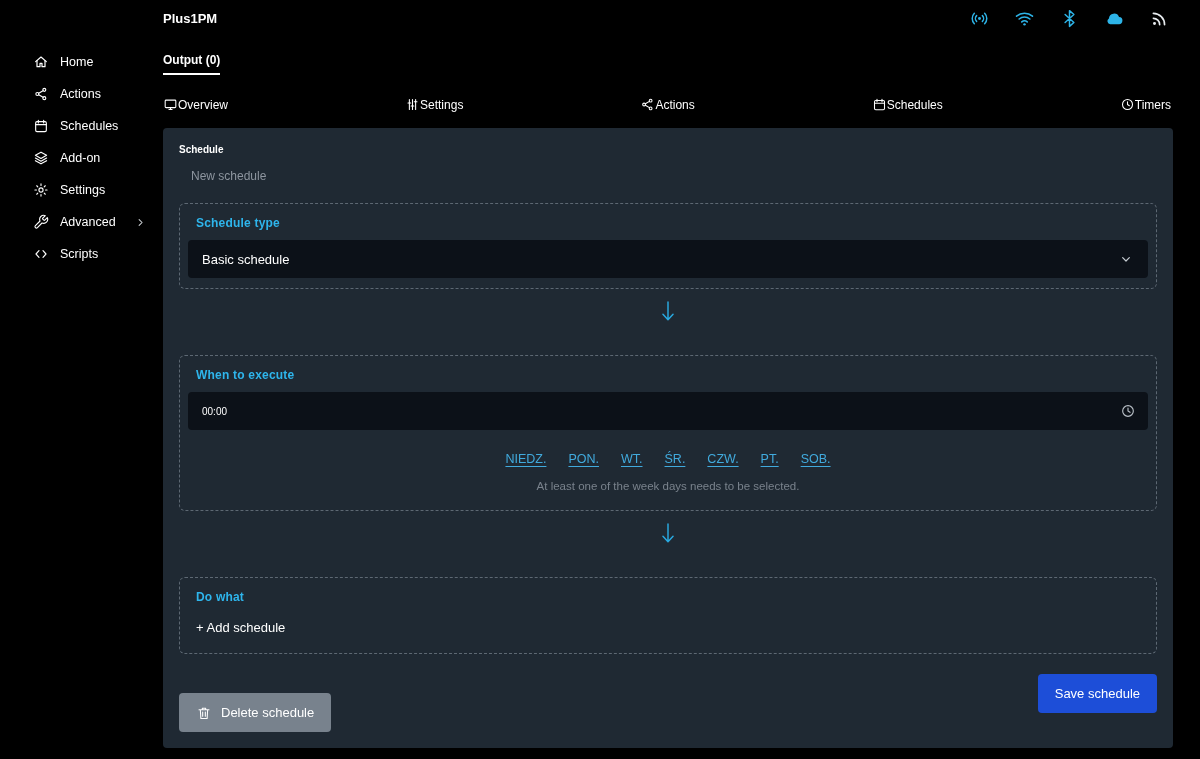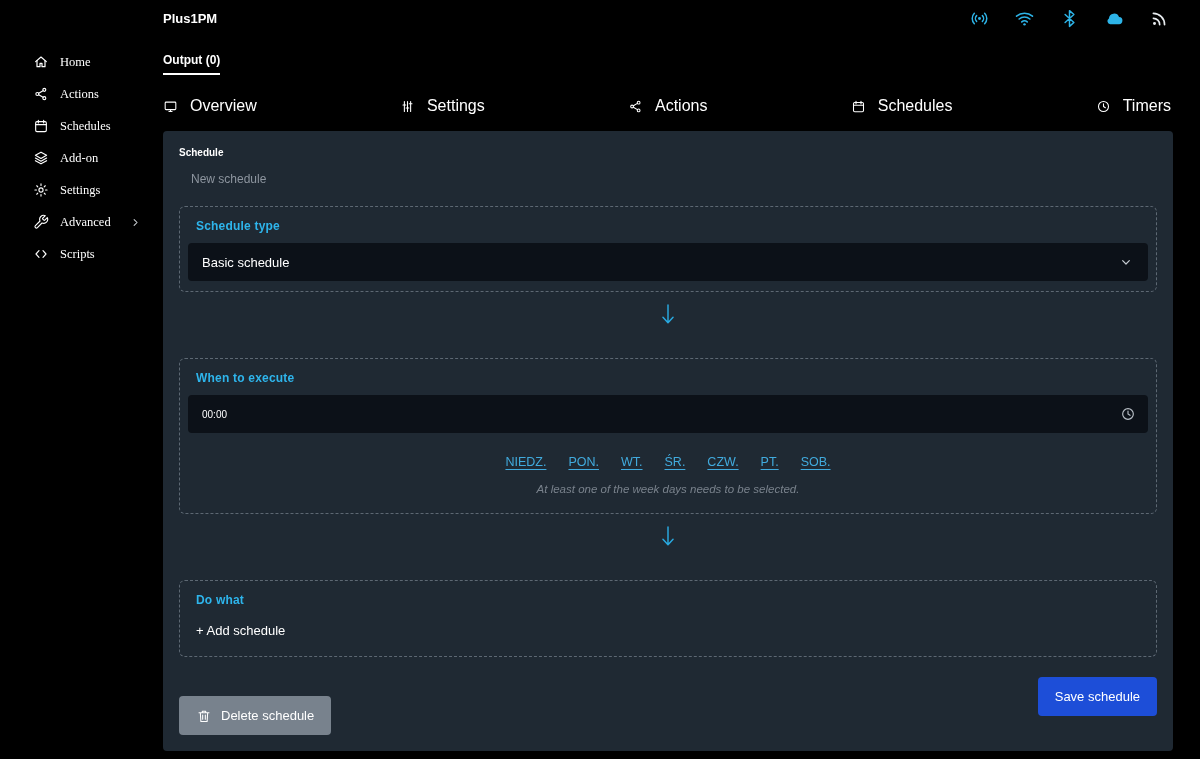--- a/index.html
+++ b/index.html
@@ -14,21 +14,21 @@
   .app { position:relative; width:1200px; height:759px; }
 
   
   .sidebar {
     position:absolute; left:0; top:0; width:163px; height:100%;
     padding-top:46px;
   }
   .side-item {
     display:flex; align-items:center; gap:11px;
     padding:8px 0 8px 33px;
-    font-size:12.5px; color:#fff; cursor:pointer;font-family:Liberation Serif, serif;
+    font-size:12.5px; color:#fff; cursor:pointer;
   }
   .side-item .icon { display:flex; color:#fff; }
   .side-item .icon svg { width:16px; height:16px; display:block; }
   .side-chevron { display:flex; margin-left:8px; color:#d4d9dd; }
   .side-chevron svg { width:11px; height:11px; }
 
   
   .topbar {
     position:absolute; left:163px; top:0; right:0; height:36px;
     display:flex; align-items:center; justify-content:space-between;
@@ -48,21 +48,21 @@
   }
   .channel-tabs { margin-top:14px; }
   .channel-tab {
     display:inline-block; font-size:12px; font-weight:700;
     padding-bottom:6px; border-bottom:2px solid #fff; cursor:pointer;
   }
   .tabs {
     display:flex; justify-content:space-between; align-items:center;
     margin-top:22px; padding-right:2px;
   }
-  .tab { display:flex; align-items:center; gap:12px; font-size:16px; cursor:pointer; }
+  .tab { display:flex; align-items:center; gap:0; font-size:12px; cursor:pointer; }
   .tab .icon { display:flex; color:#fff; }
   .tab svg { width:15px; height:15px; display:block; }
 
   
   .panel {
     margin-top:16px; height:620px;
     background:#1f2933; border-radius:4px;
     padding:16px;
   }
   .panel-title { font-size:10px; font-weight:700; }
@@ -96,21 +96,21 @@
     color:#fff; font-size:10px; font-family:inherit; padding:0 2px;
   }
   .input-wrap .icon { display:flex; color:#b9c0c7; cursor:pointer; }
   .input-wrap svg { width:16px; height:16px; }
 
   .weekdays { display:flex; justify-content:center; gap:22px; margin-top:22px; }
   .weekday {
     color:#41aadd; font-size:12.5px; cursor:pointer;
     text-decoration:underline; text-underline-offset:3px;
   }
-  .helper { text-align:center; color:#79828c; font-size:11.5px; margin:14px 0 8px;font-style:italic; }
+  .helper { text-align:center; color:#79828c; font-size:11.5px; margin:14px 0 8px; }
 
   .add-schedule { font-size:13px; margin:16px 0 8px 8px; cursor:pointer; }
 
   .actions-row { display:flex; justify-content:space-between; margin-top:20px; }
   .btn {
     height:39px; border:0; border-radius:4px;
     display:flex; align-items:center; gap:9px;
     padding:0 17px; font-size:13px; color:#fff;
     font-family:inherit; cursor:pointer;
   }

